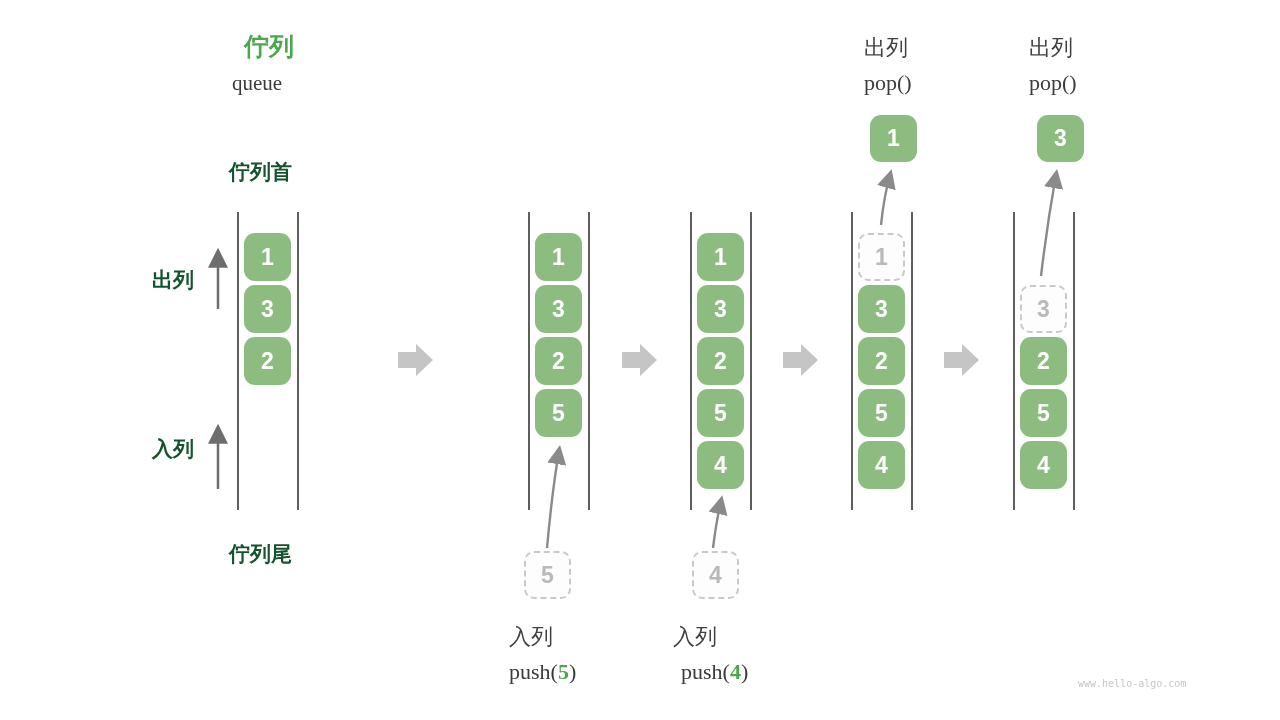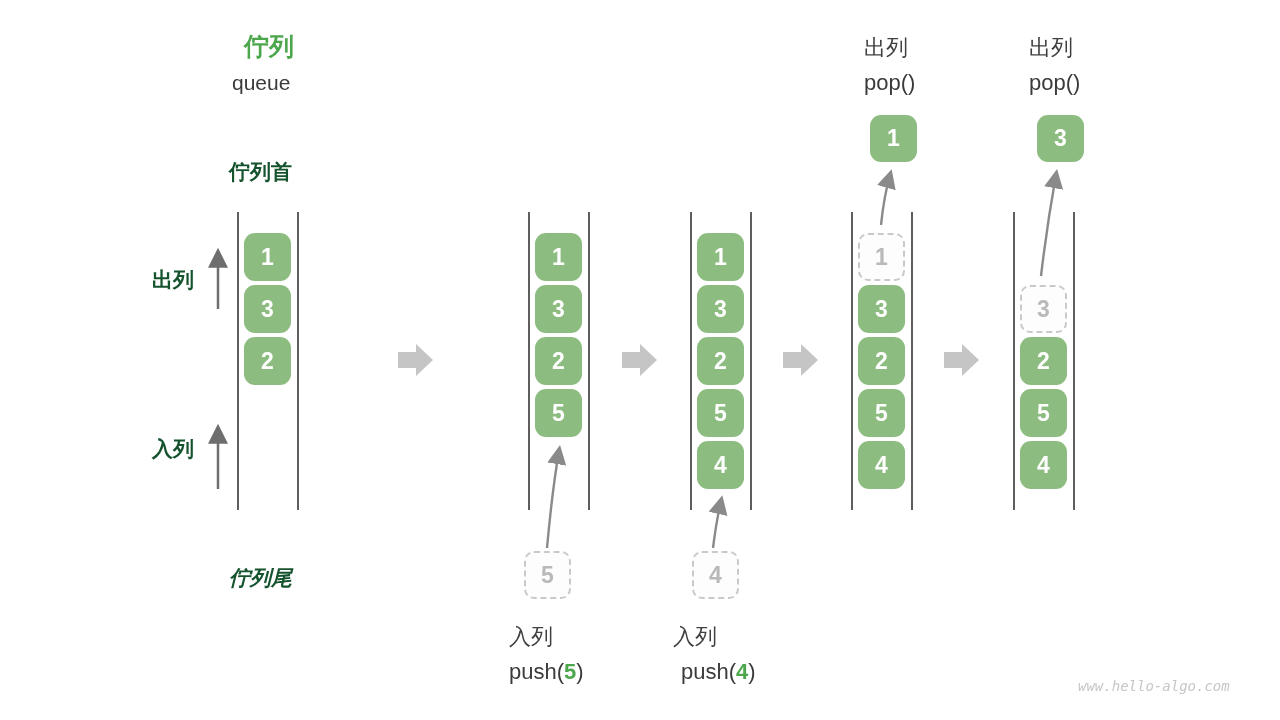--- a/index.html
+++ b/index.html
@@ -16,39 +16,39 @@
     background:#8CBC7F;border-radius:11px;color:#ffffff;
     font-weight:bold;font-size:23px;line-height:48px;text-align:center;
   }
   .box.ghost{
     background:#fdfdfd;border:2px dashed #c9c9c9;border-radius:10px;
     color:#b9b9b9;font-weight:600;line-height:44px;
   }
   
   .zh-bold{font-weight:bold;font-size:21px;color:#14532d;white-space:nowrap;}
   .zh{font-size:22px;color:#3f3f3f;white-space:nowrap;}
-  .mono{font-family:Liberation Sans, sans-serif;font-size:21px;color:#3b3b3b;white-space:nowrap;}
+  .mono{font-family:Liberation Serif, serif;font-size:21px;color:#3b3b3b;white-space:nowrap;}
   .title-zh{font-weight:bold;font-size:25px;color:#4CA64C;white-space:nowrap;}
   .green-arg{color:#4CA64C;font-weight:bold;}
   .op{line-height:35px;}
   .watermark{
-    font-family:"DejaVu Sans Mono",monospace;font-size:14px;color:#c6c6c6;white-space:nowrap;font-style:italic;
+    font-family:"DejaVu Sans Mono",monospace;font-size:10px;color:#c6c6c6;white-space:nowrap;
   }
   svg.overlay{position:absolute;left:0;top:0;pointer-events:none;}
 </style>
 </head>
 <body>
 
 <div id="canvas">
 
   <div class="abs title-zh" style="left:244px;top:30px;">佇列</div>
   <div class="abs mono" style="left:232px;top:71px;">queue</div>
 
   <div class="abs zh-bold" style="left:229px;top:158px;">佇列首</div>
-  <div class="abs zh-bold" style="left:229px;top:564px;font-style:italic;">佇列尾</div>
+  <div class="abs zh-bold" style="left:229px;top:540px;">佇列尾</div>
 
   <div class="abs zh-bold" style="left:152px;top:266px;">出列</div>
   <div class="abs zh-bold" style="left:152px;top:435px;">入列</div>
 
   <div class="vline" style="left:237px;"></div>
   <div class="vline" style="left:297px;"></div>
   <div class="vline" style="left:528px;"></div>
   <div class="vline" style="left:588px;"></div>
   <div class="vline" style="left:690px;"></div>
   <div class="vline" style="left:750px;"></div>

